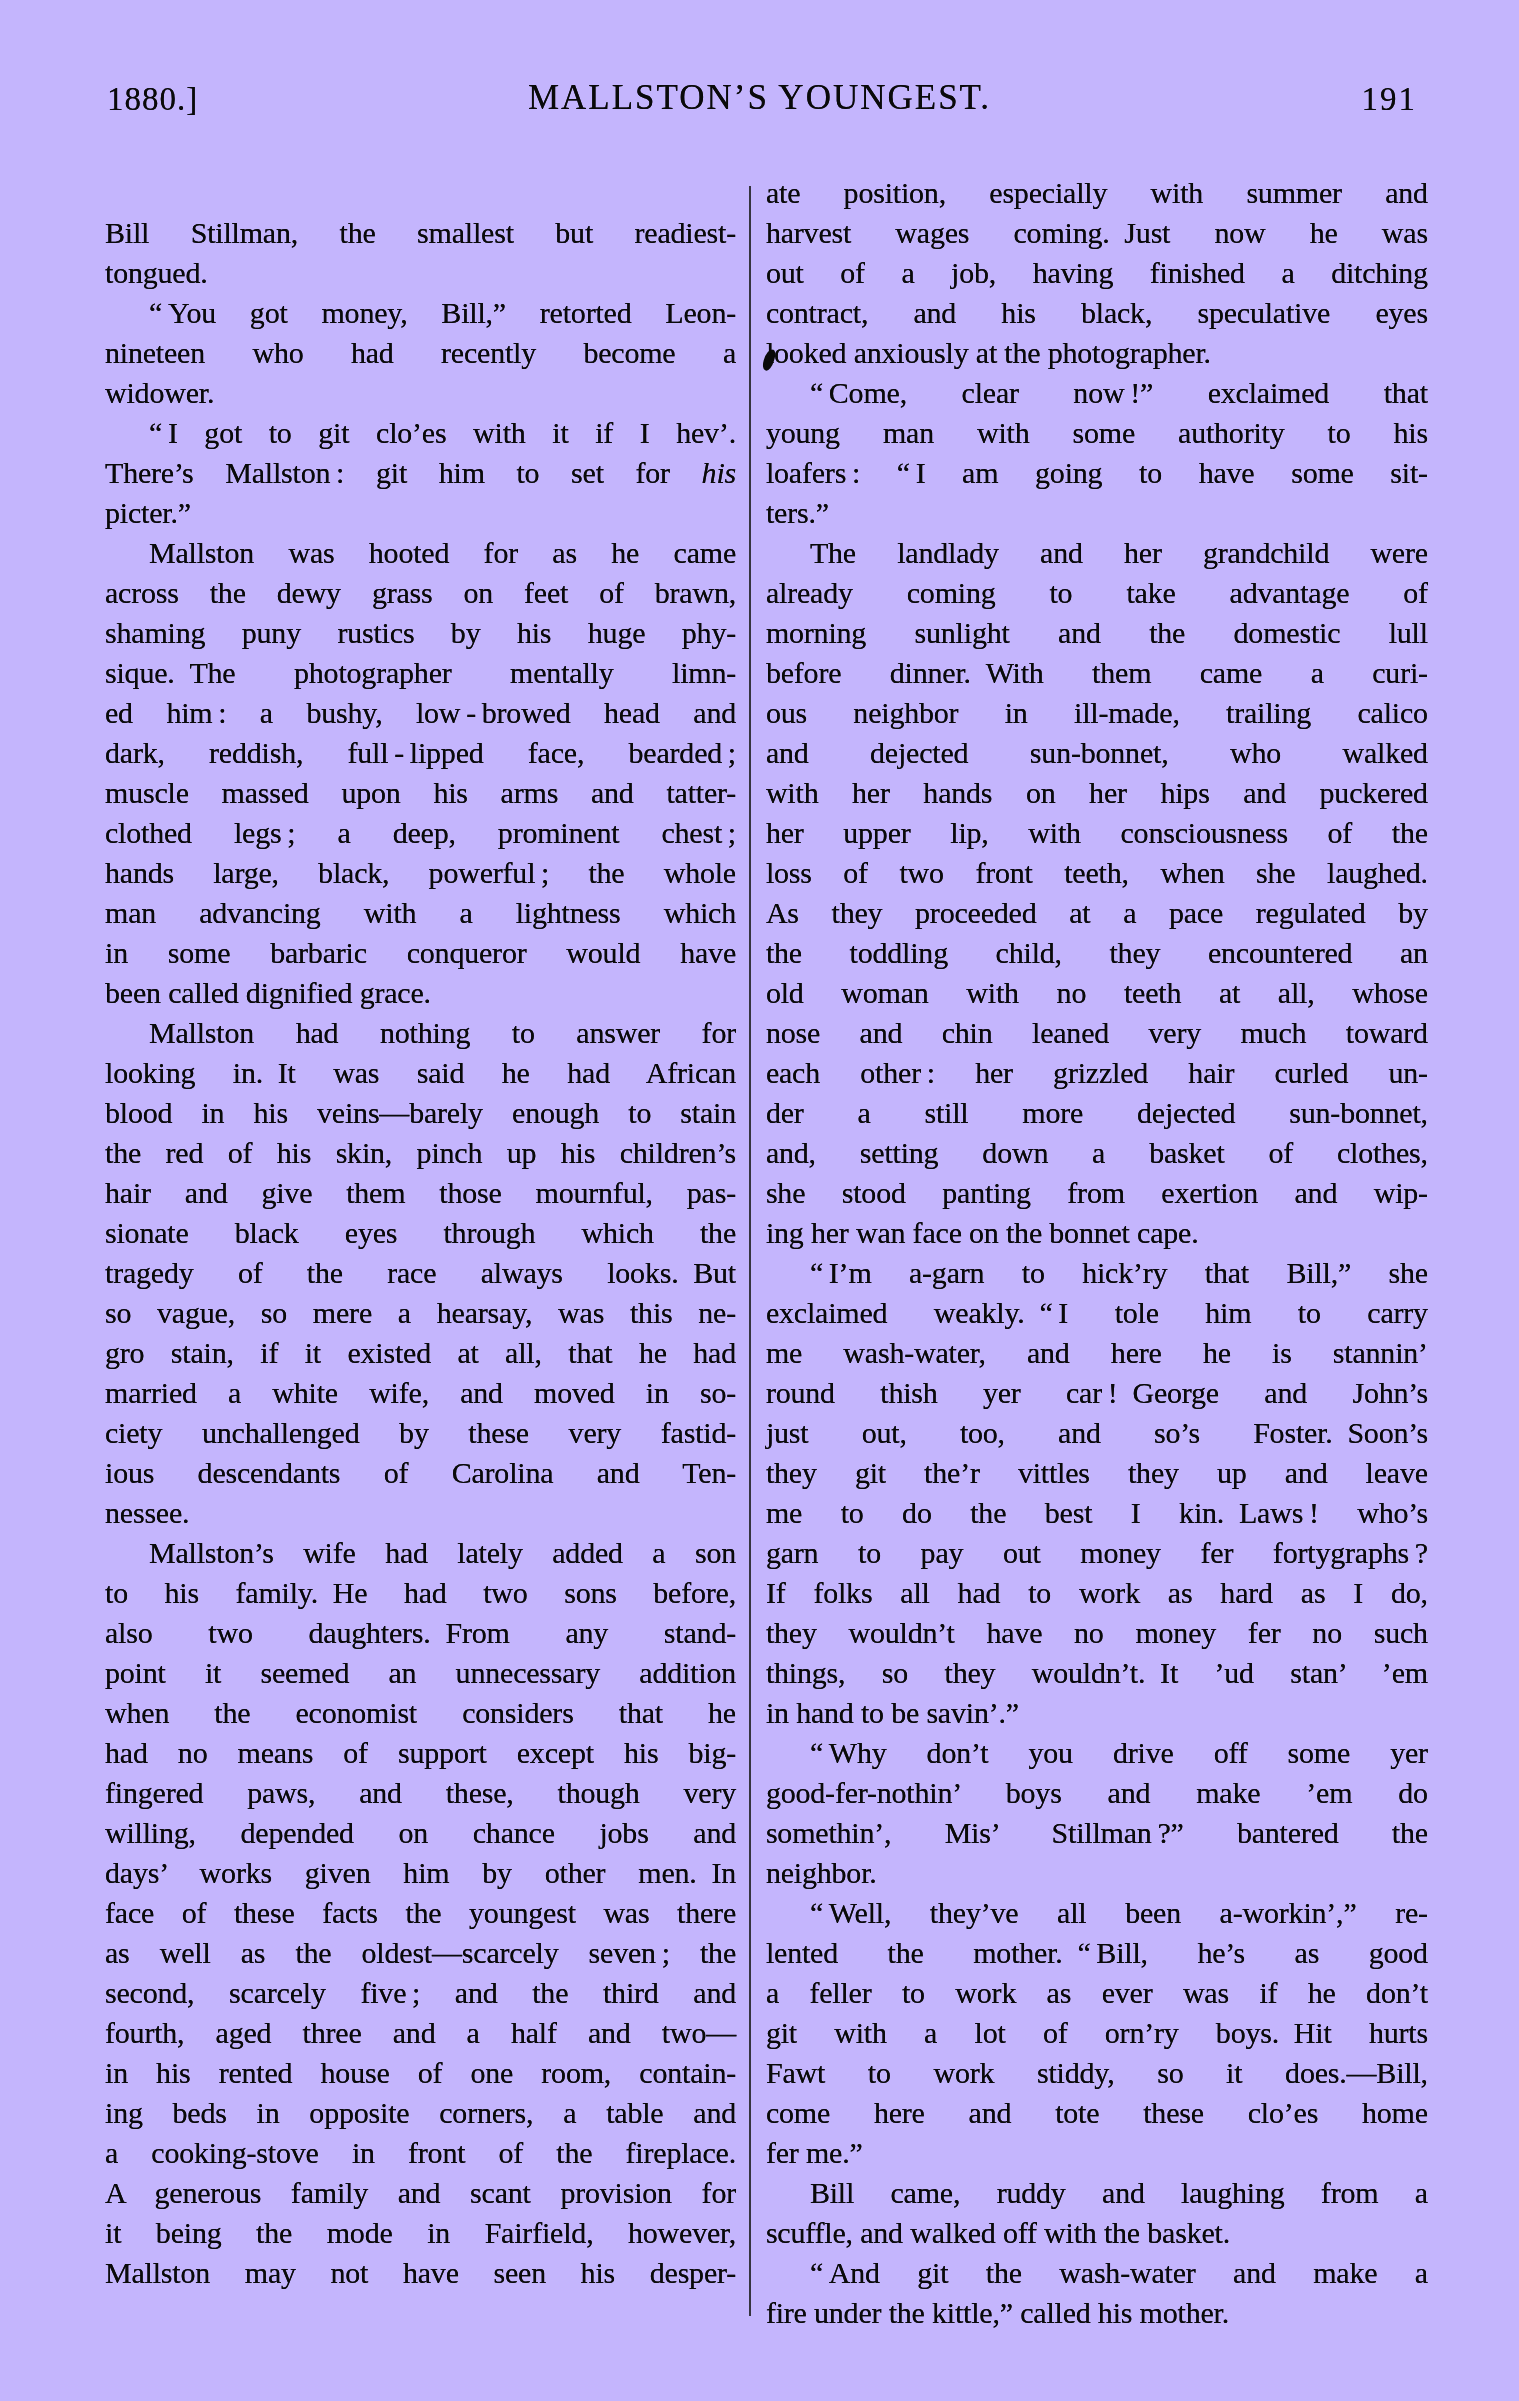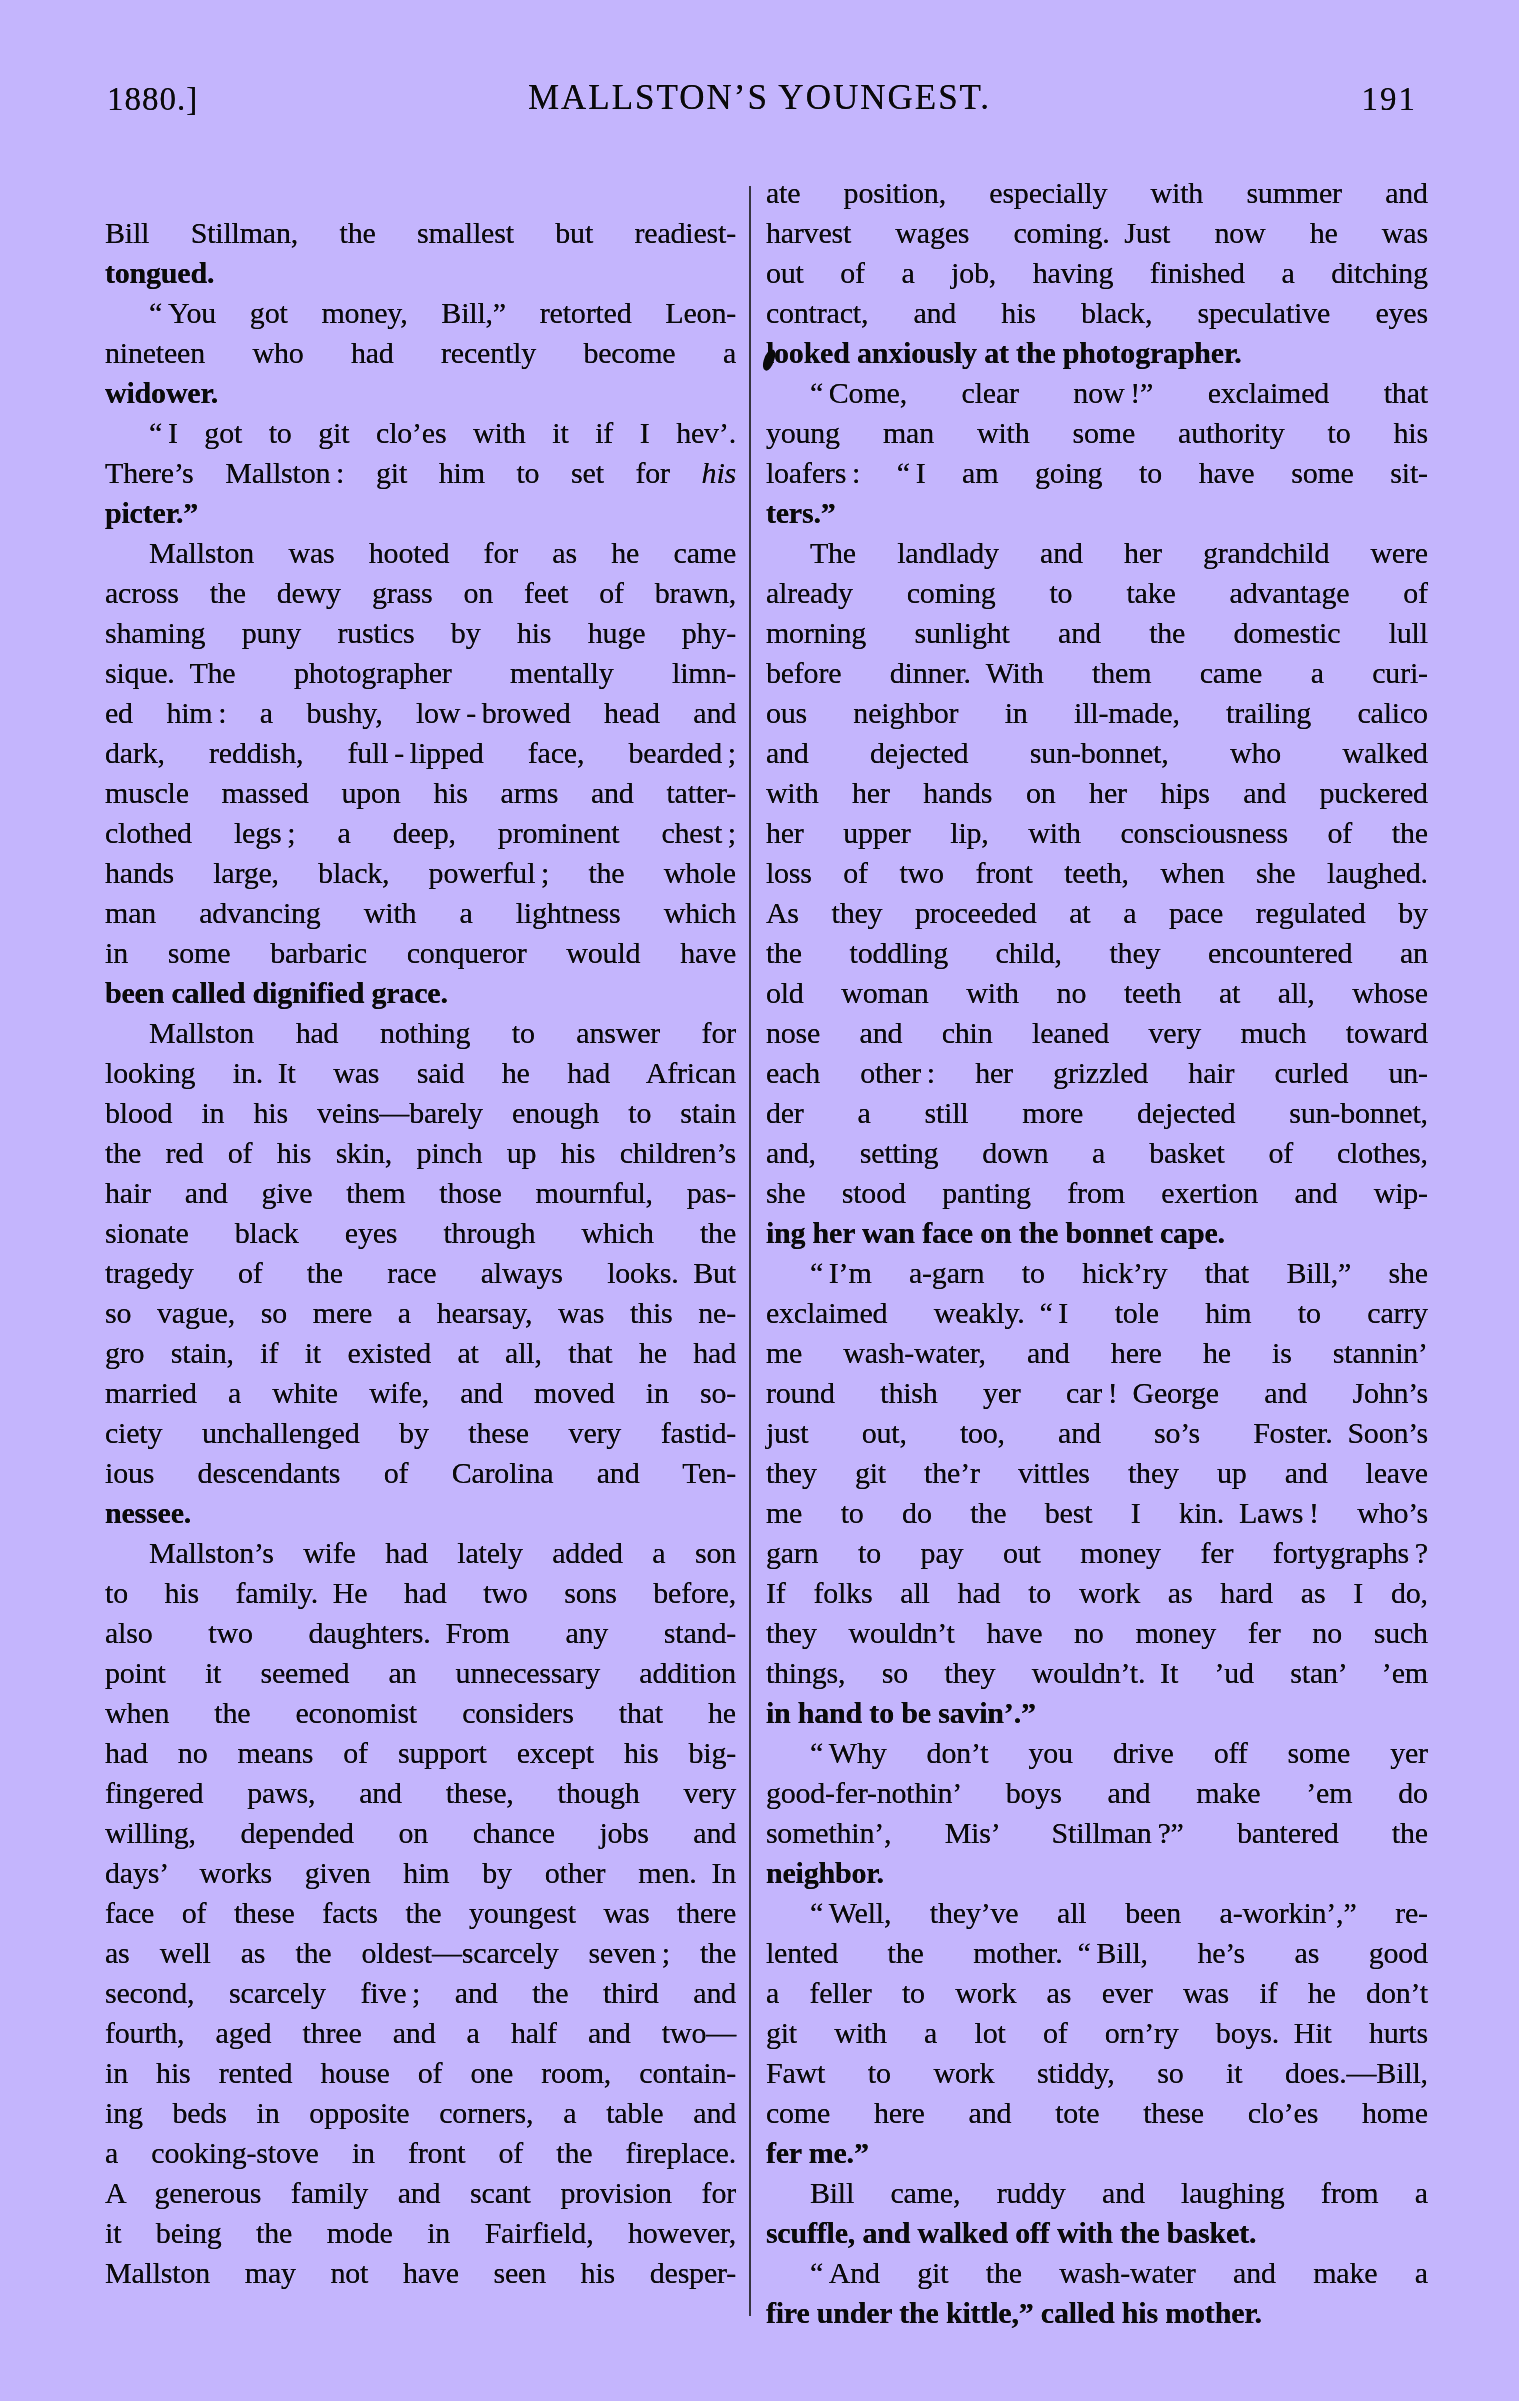--- a/index.html
+++ b/index.html
@@ -79,21 +79,21 @@
     opacity: .85;
   }
   .para { margin: 0; }
   .line {
     height: 40px;
     text-align: justify;
     text-align-last: justify;
     white-space: normal;
   }
   .line.first { text-indent: 44px; }
-  .line.final { text-align-last: left; font-weight: bold; }
+  .line.final { text-align-last: left; }
   
   .blot {
     position: absolute;
     left: 764px;
     top: 349px;
     width: 10px;
     height: 22px;
     background: #0a0a0a;
     border-radius: 62% 38% 55% 45%;
     transform: rotate(16deg);

